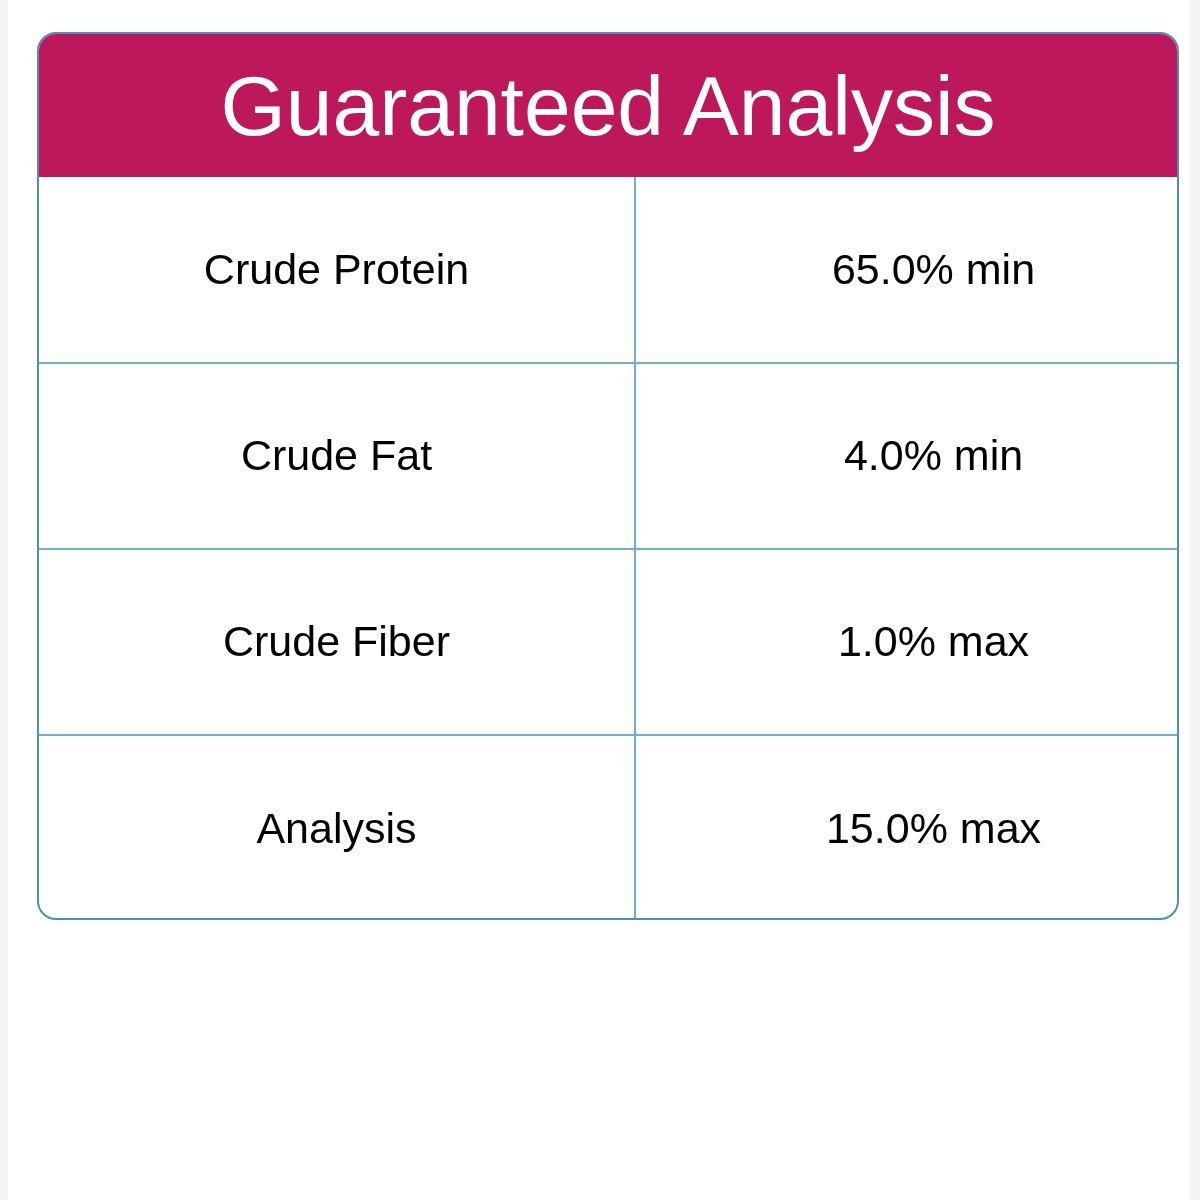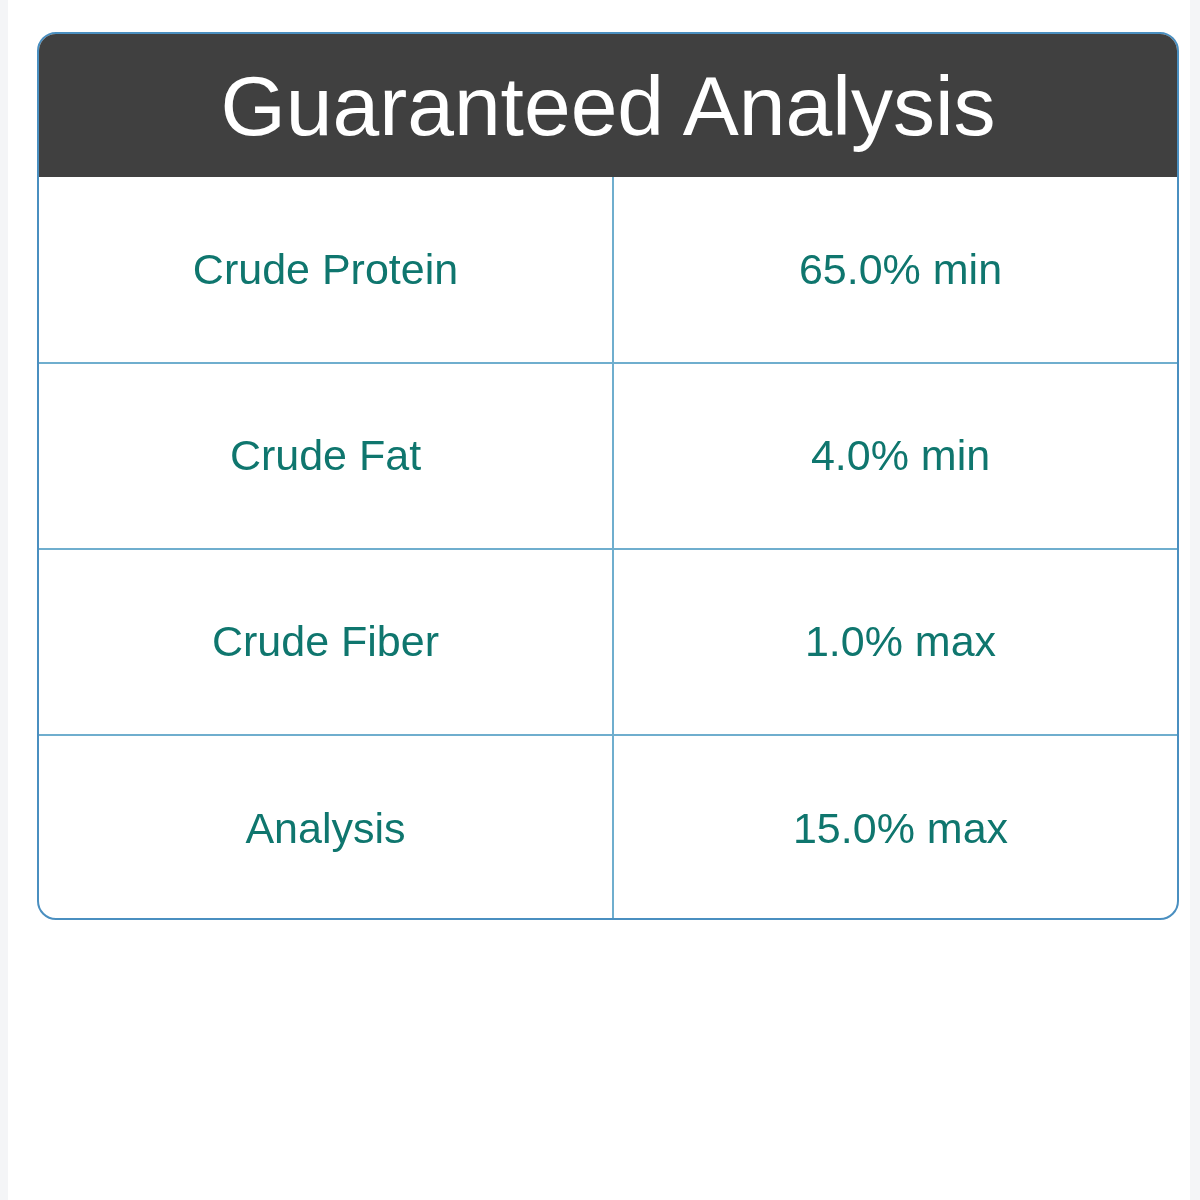--- a/index.html
+++ b/index.html
@@ -34,21 +34,21 @@
     height: 888px;
     box-sizing: border-box;
     border: 2px solid #4a8fc0;
     border-radius: 19px;
     background: #ffffff;
     overflow: hidden;
   }
 
   #card-header {
     height: 143px;
-    background: #404040;
+    background: #be185d;
     display: flex;
     align-items: center;
     justify-content: center;
   }
 
   #card-title {
     color: #ffffff;
     font-size: 84px;
     font-weight: 400;
     line-height: 1;
@@ -63,25 +63,25 @@
   }
 
   #analysis-table tr {
     height: 186px;
   }
 
   #analysis-table td {
     border-top: 2px solid #6faece;
     text-align: center;
     vertical-align: middle;
-    color: #0f766e;
+    color: #000000;
     font-size: 43px;
     font-weight: 400;
     line-height: 1.15;
-    padding: 0 1px;
+    padding: 0 12px;
   }
 
   #analysis-table tr:first-child td {
     border-top: none;
   }
 
   #analysis-table td.nutrient-cell {
     width: 571px;
     border-right: 2px solid #6faece;
   }

